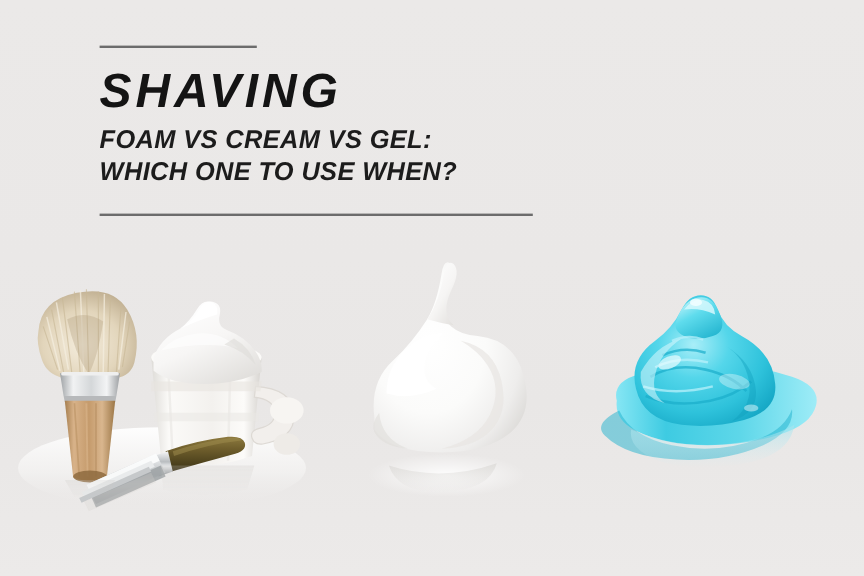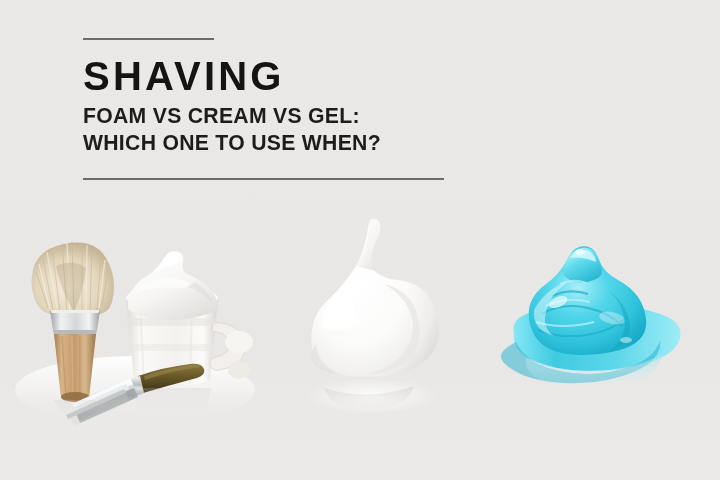--- a/index.html
+++ b/index.html
@@ -76,21 +76,21 @@
     top: 0;
   }
   #product-kit { left: 10px;  width: 250px; height: 200px; }
   #product-foam { left: 300px; width: 150px; height: 200px; }
   #product-gel  { left: 500px; width: 200px; height: 200px; }
   .product svg { display: block; overflow: visible; }
 </style>
 </head>
 <body>
 
-<div id="banner" style="background-color: #f97316;">
+<div id="banner" style="background-color: #f97316; font-style: italic;">
 
   <div id="bg-gradient"></div>
 
   <div id="title-block">
 
     <div id="rule-top" class="rule" style="background: rgb(108, 108, 108);"></div>
 
     <div id="headline" style="color: rgb(20, 20, 20);">SHAVING</div>
 
     <div id="subline-1">FOAM VS CREAM VS GEL:</div>

